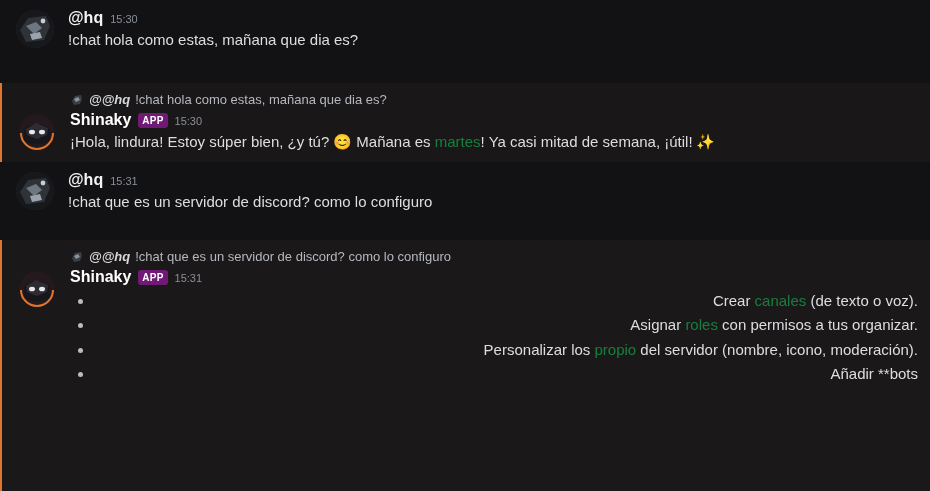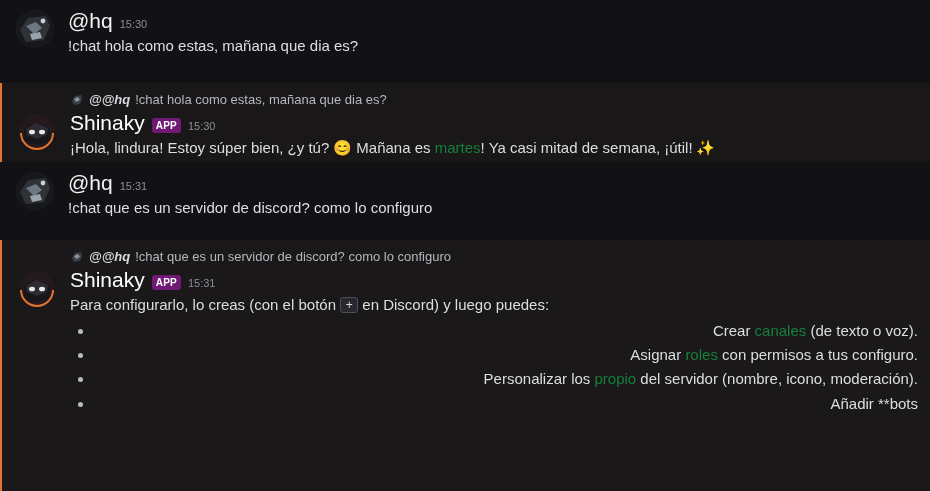--- a/index.html
+++ b/index.html
@@ -54,22 +54,22 @@
   .avatar svg { display:block; width:38px; height:38px; }
 
   .hdr {
     display: flex;
     align-items: baseline;
     gap: 7px;
     line-height: 1.2;
     margin-bottom: 3px;
   }
   .uname {
-    font-weight: normal;
-    font-size: 21px;
+    font-weight: bold;
+    font-size: 16px;
     color: #f2f3f5;
   }
   .uname.bot-name { color: #ffffff; }
   .app-badge {
     display: inline-block;
     background: #701a75;
     color: #fff;
     font-size: 10px;
     font-weight: bold;
     line-height: 1;
@@ -260,25 +260,22 @@
       <span class="reply-text">!chat que es un servidor de discord? como lo configuro</span>
     </div>
 
     <div class="hdr">
       <span class="uname bot-name">Shinaky</span>
       <span class="app-badge">APP</span>
       <span class="ts">15:31</span>
     </div>
 
     <div class="body-text">
-      <p class="para">
-        <span>Para configurarlo, lo creas (con el botón </span><span class="kbd">+</span><span> en Discord) y luego puedes:</span>
-      </p>
       <ul class="bullets">
           <li><span>Crear </span><b>canales</b><span> (de texto o voz).</span></li>
-          <li><span>Asignar </span><b>roles</b><span> con permisos a tus configuro.</span></li>
+          <li><span>Asignar </span><b>roles</b><span> con permisos a tus organizar.</span></li>
           <li><span>Personalizar los </span><b>propio</b><span> del servidor (nombre, icono, moderación).</span></li>
           <li><span>Añadir **bots</span></li>
         </ul>
     </div>
   </div>
 
 </div>
 
 </body></html>

